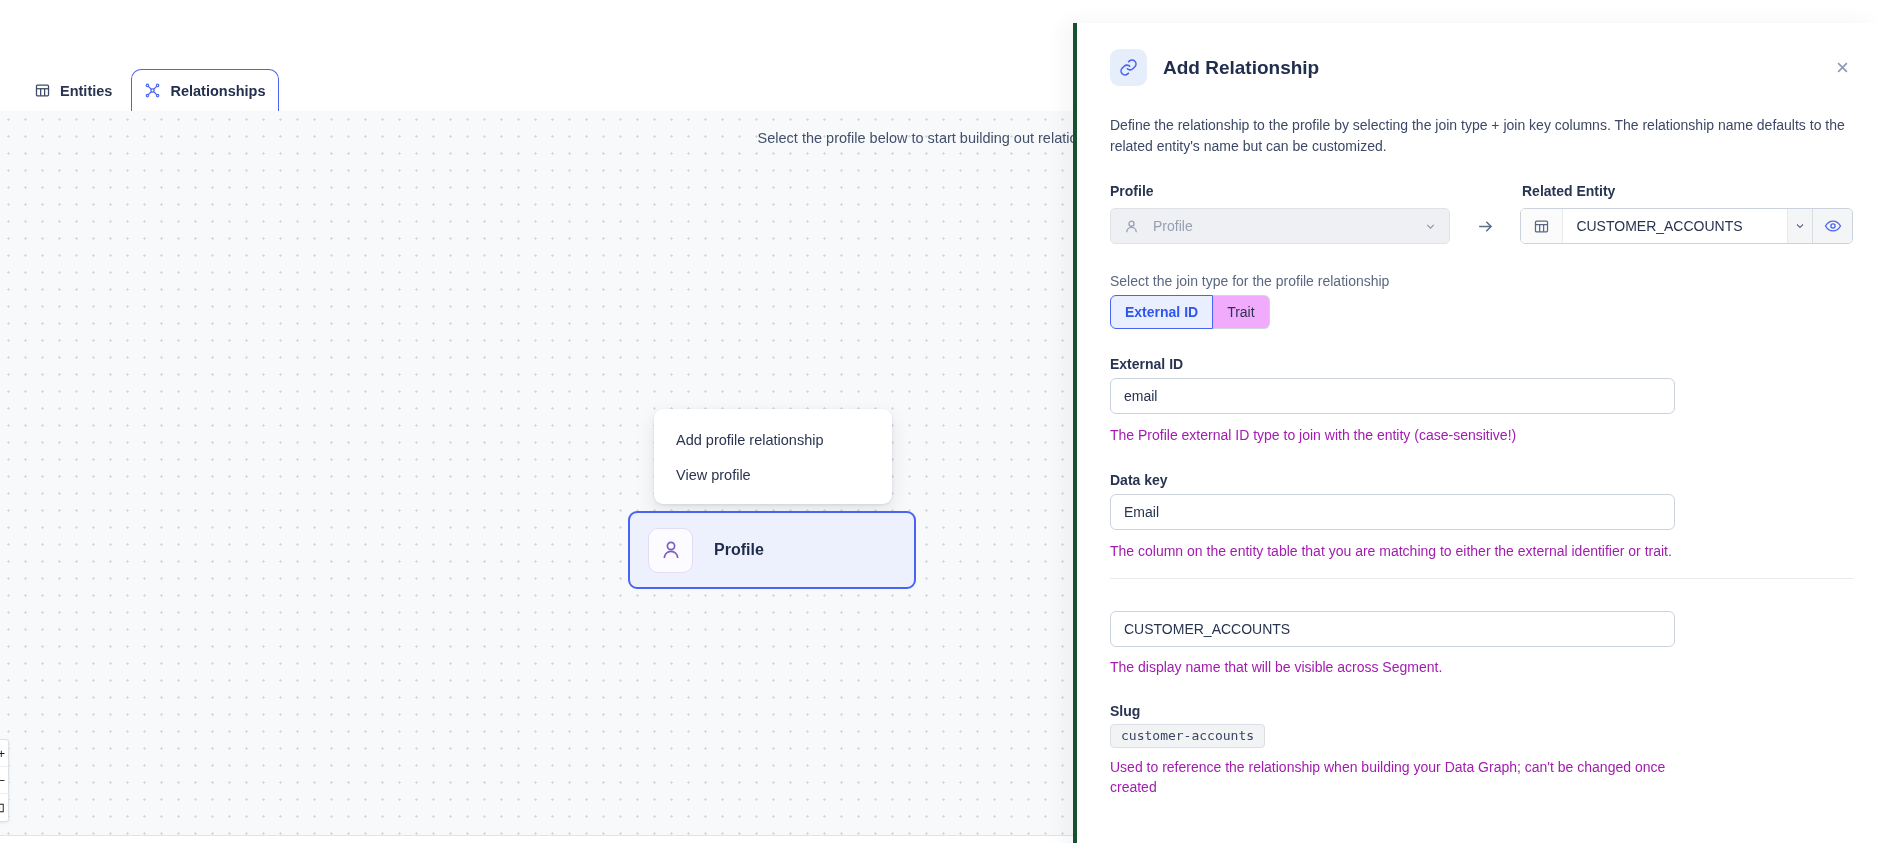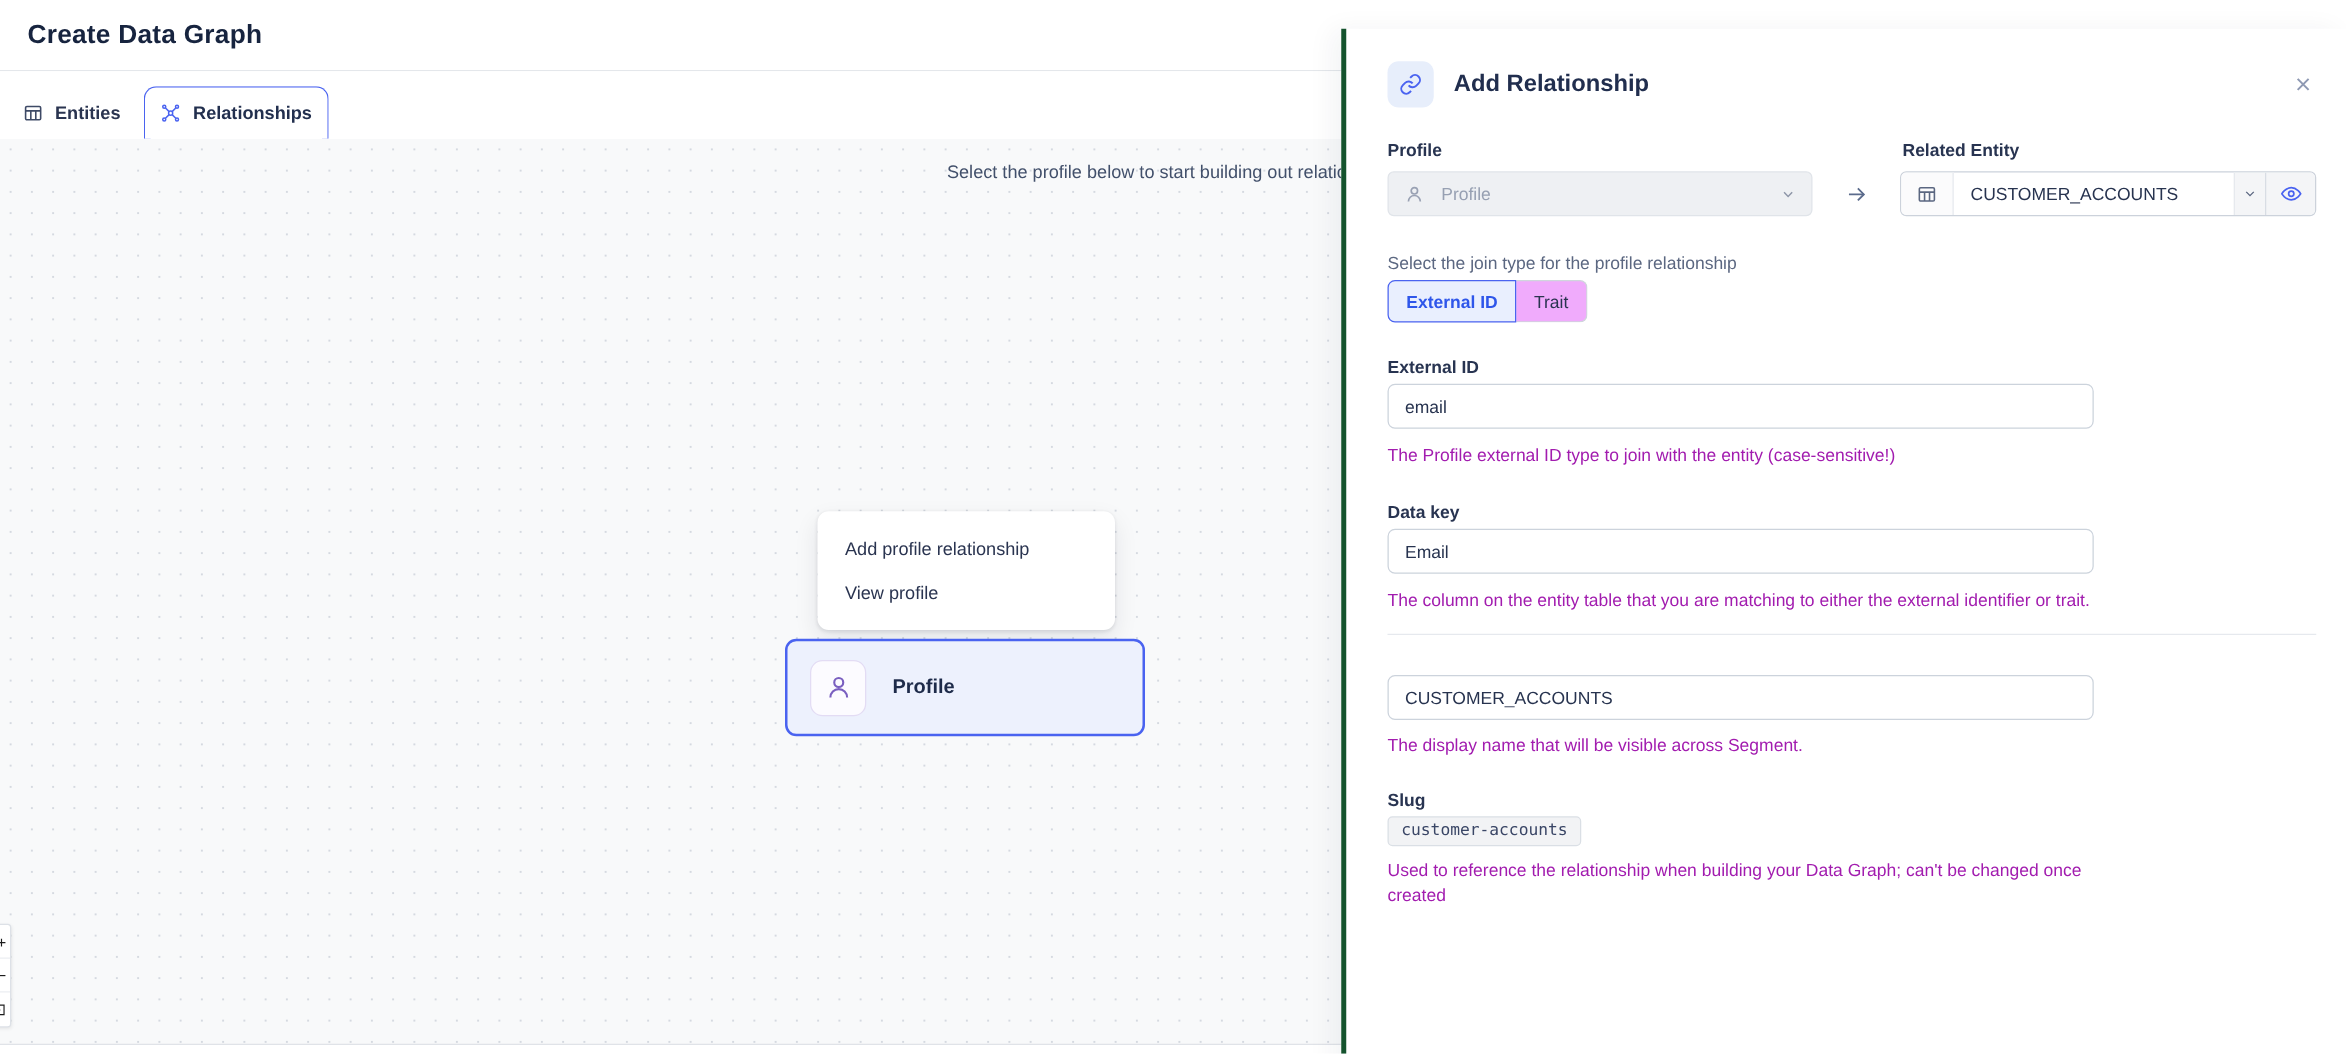--- a/index.html
+++ b/index.html
@@ -6,21 +6,21 @@
   html,body { margin:0; padding:0; background:#fff; }
   body { font-family:"Liberation Sans", sans-serif; color:#27334f; }
   .root { position:relative; width:1877px; height:843px; overflow:hidden; background:#fff; }
 
   
   .header { position:absolute; top:0; left:0; right:0; height:57px; background:#fff;
             border-bottom:1px solid #e4e7eb; display:flex; align-items:center; padding-left:22px; z-index:2; }
   .page-title { font-size:21px; font-weight:700; color:#17243f; letter-spacing:.2px; }
 
   
-  .tabbar { position:absolute; top:57px; left:0; right:0; height:54px; background:#fff; z-index:2; }
+  .tabbar { position:absolute; top:57px; left:16px; right:0; height:54px; background:#fff; z-index:2; }
   .tab-entities { position:absolute; left:18px; bottom:12px; display:flex; align-items:center; gap:9px;
                   font-size:14.5px; font-weight:600; color:#2a3450; cursor:pointer; }
   .tab-entities .ticon { color:#3e4a66; display:flex; }
   .tab-rel { position:absolute; left:115px; bottom:0; width:148px; height:42px; background:#fff;
              border:1px solid var(--accent,#4a63f0); border-bottom:none; border-radius:10px 10px 0 0;
              display:flex; align-items:center; justify-content:center; gap:9px;
              font-size:14.5px; font-weight:600; color:#222f4e; cursor:pointer; }
   .tab-rel .ticon { color:var(--accent,#4a63f0); display:flex; }
 
   
@@ -102,23 +102,20 @@
                font-size:13px; color:#3a4666; }
   .slug-group .helper { margin-top:9px; max-width:580px; }
 
   svg { display:block; }
 </style>
 </head>
 <body>
 
 <div class="root">
 
-  <div class="header">
-    <div class="page-title">Create Data Graph</div>
-  </div>
 
   <div class="tabbar">
     <div class="tab-entities">
       <span class="ticon">
         <svg width="17" height="17" viewBox="0 0 24 24" fill="none" stroke="currentColor" stroke-width="1.8">
           <rect x="3.5" y="4.5" width="17" height="15" rx="1.5"></rect>
           <line x1="3.5" y1="9.5" x2="20.5" y2="9.5"></line>
           <line x1="9.4" y1="9.5" x2="9.4" y2="19.5"></line>
           <line x1="15" y1="9.5" x2="15" y2="19.5"></line>
         </svg>
@@ -182,20 +179,21 @@
         </span>
       </div>
       <div class="panel-title">Add Relationship</div>
       <div class="panel-close">
         <svg width="15" height="15" viewBox="0 0 24 24" fill="none" stroke="currentColor" stroke-width="2.6">
           <path d="M5 5l14 14M19 5L5 19"></path>
         </svg>
       </div>
     </div>
 
+    <div class="panel-desc">Define the relationship to the profile by selecting the join type + join key columns. The relationship name defaults to the related entity's name but can be customized.</div>
 
     <div class="labels-row">
       <div class="lcell1 field-label">Profile</div>
       <div class="field-label">Related Entity</div>
     </div>
 
     <div class="selects-row">
       <div class="profile-select">
         <span class="picon">
           <svg width="17" height="17" viewBox="0 0 24 24" fill="none" stroke="currentColor" stroke-width="1.9">

